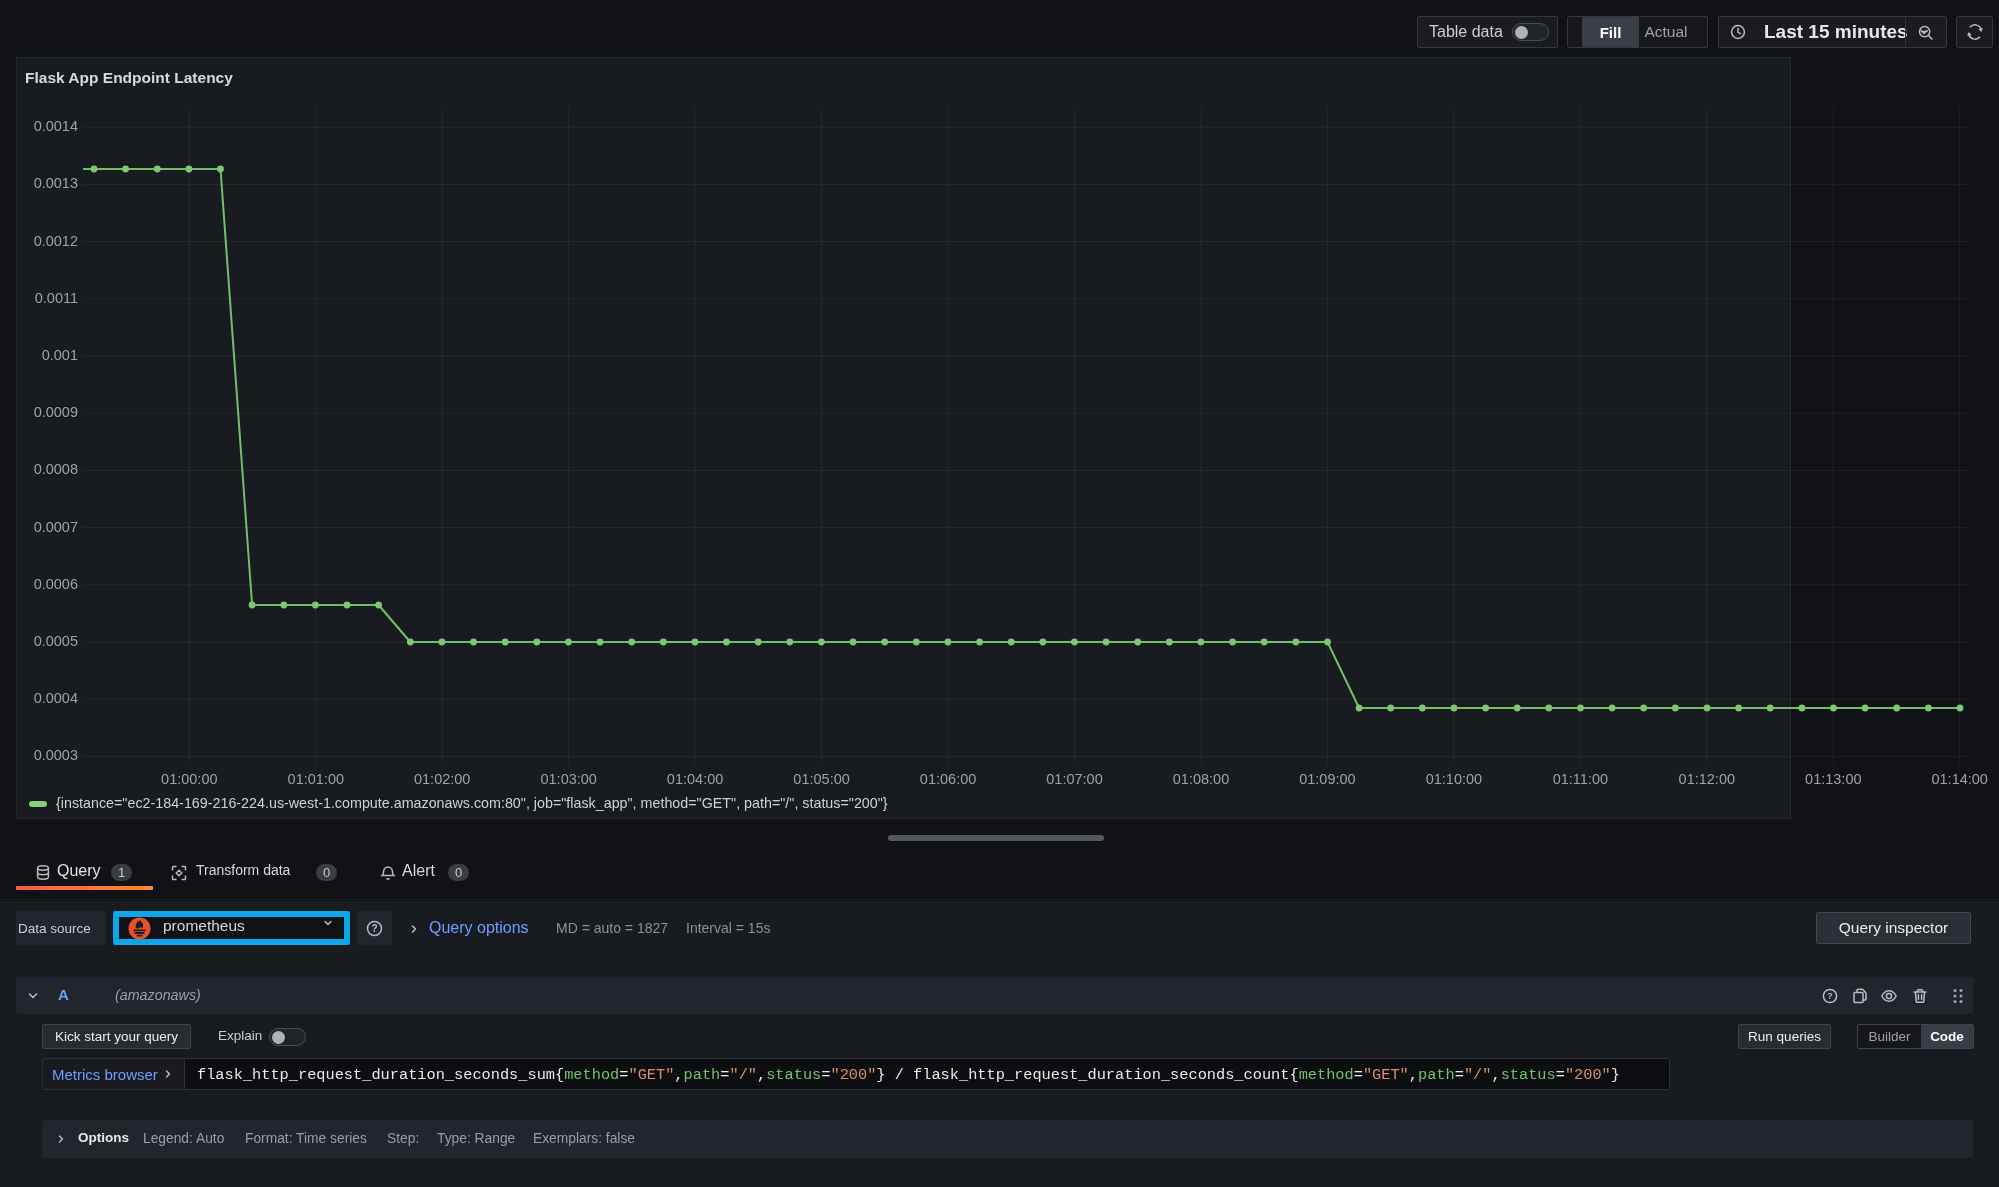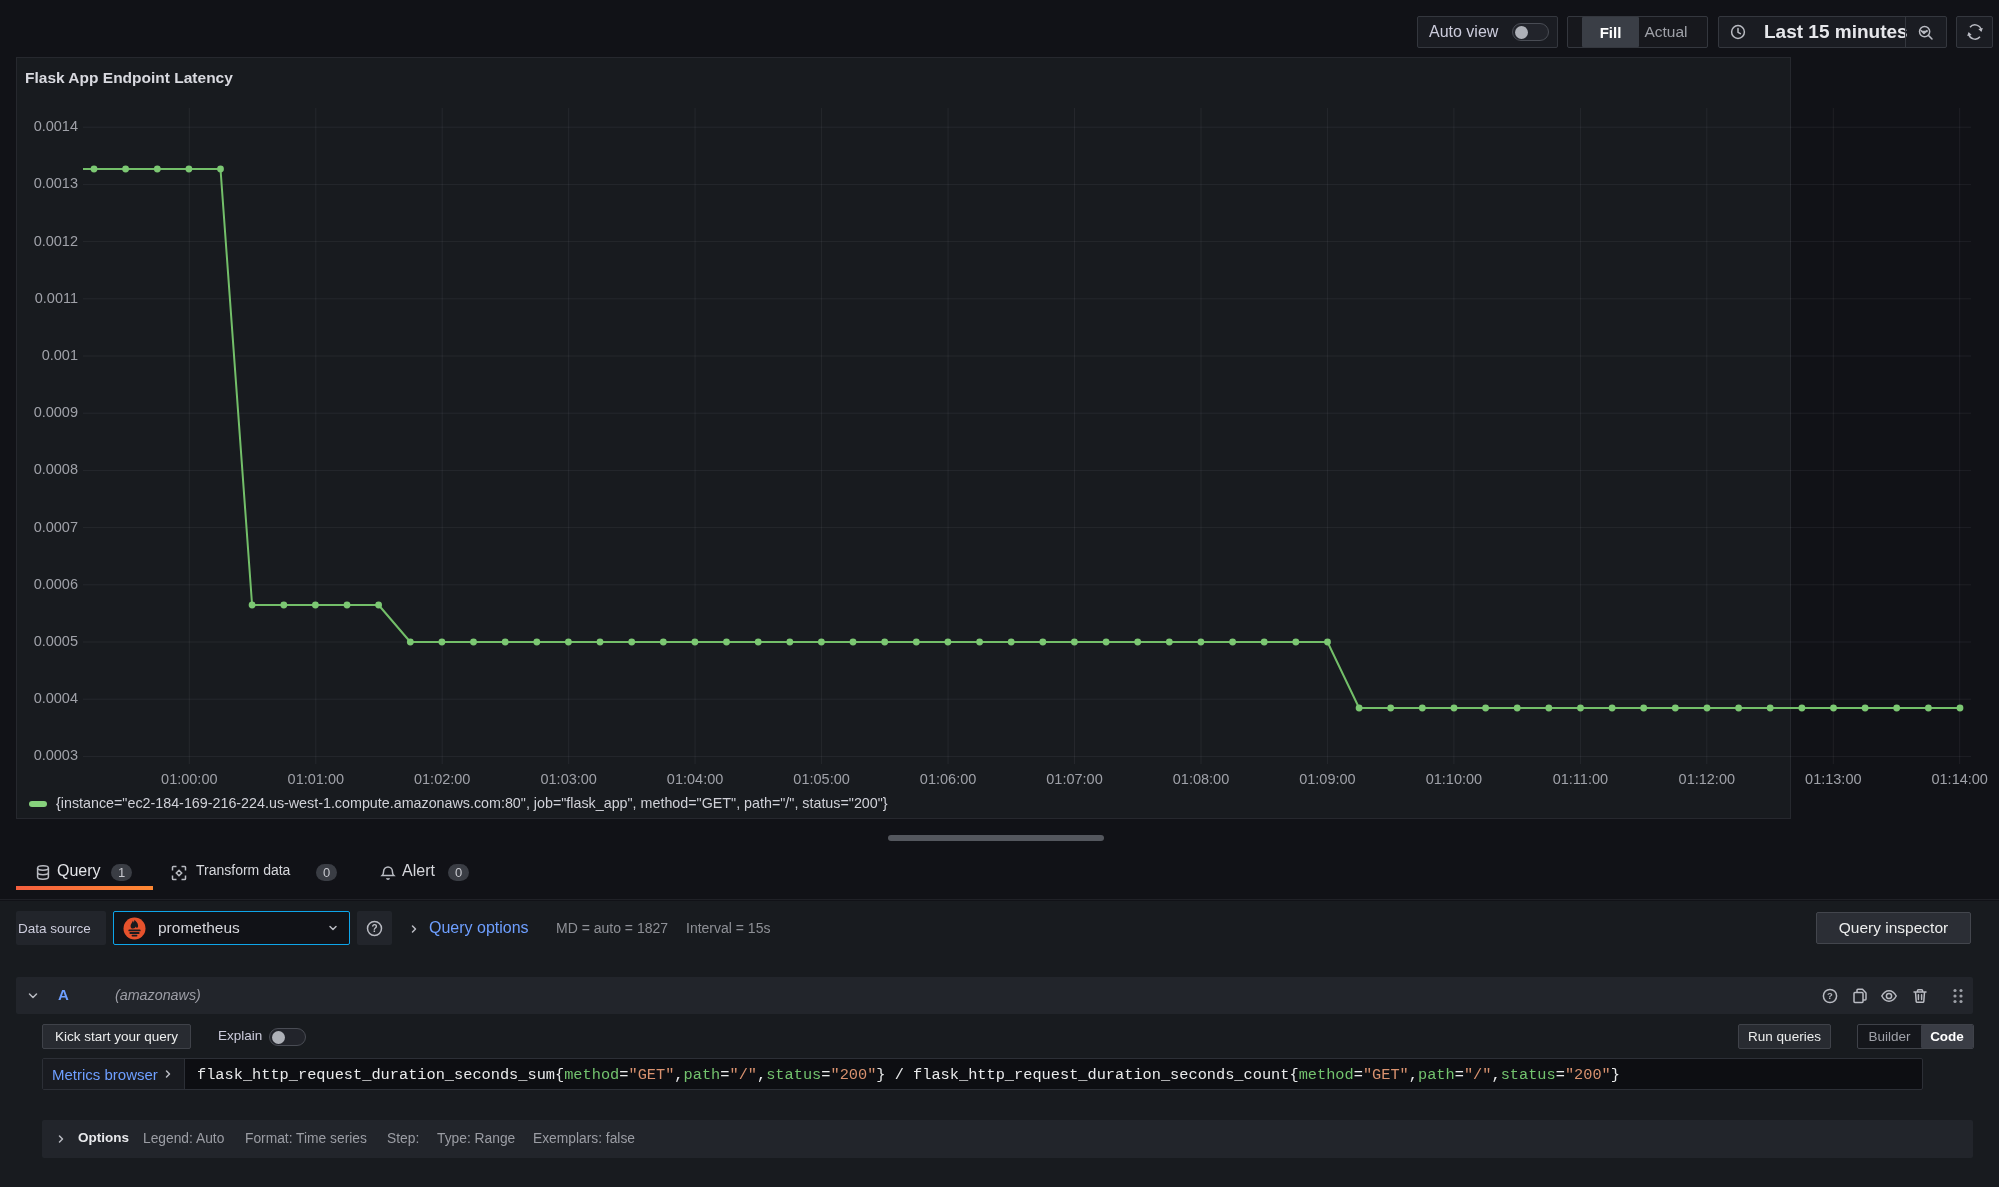--- a/index.html
+++ b/index.html
@@ -6,21 +6,21 @@
   html,body { width:1999px; height:1187px; background:#111217; font-family:"Liberation Sans",sans-serif; overflow:hidden; position:relative; }
   .abs { position:absolute; }
   .btn { position:absolute; height:32px; border:1px solid #34373e; border-radius:2px; background:#1a1c22; color:#d5d6dc; display:flex; align-items:center; }
   svg { display:block; }
   .ic { stroke:#b9bbc2; fill:none; stroke-width:1.5; }
 </style>
 </head>
 <body>
 
 <div class="btn" style="left:1417px;top:16px;width:141px;">
-  <span style="font-size:16px;color:#ccccdc;margin-left:11px;">Auto view</span>
+  <span style="font-size:16px;color:#ccccdc;margin-left:11px;">Table data</span>
   <span class="abs" style="left:94px;top:6px;width:37px;height:18px;border-radius:9px;background:#22242b;border:1px solid #494c54;"></span>
   <span class="abs" style="left:97px;top:8.5px;width:13px;height:13px;border-radius:50%;background:#aeb1b8;"></span>
 </div>
 
 <div class="btn" style="left:1567px;top:16px;width:141px;background:#17181d;padding:14px;">
   <span style="width:57px;height:30px;background:#3a3e46;display:flex;align-items:center;justify-content:center;font-size:15px;font-weight:700;color:#fff;border-radius:1px;">Fill</span>
   <span style="flex:1;display:flex;align-items:center;justify-content:center;font-size:15.5px;color:#9fa1a8;">Actual</span>
 </div>
 
 <div class="btn" style="left:1718px;top:16px;width:229px;padding:0;">
@@ -203,21 +203,21 @@
   </svg>
   <span class="abs" style="left:402px;top:12px;font-size:16px;font-weight:400;color:#d6d7dc;">Alert</span>
   <span class="abs" style="left:448px;top:14px;width:21px;height:17px;border-radius:9px;background:#3a3d44;color:#c7c8ce;font-size:13px;display:flex;align-items:center;justify-content:center;">0</span>
 </div>
 
 <div class="abs" style="left:0;top:901px;width:1999px;height:286px;background:#181b1f;">
 
   <div class="abs" style="left:16px;top:10px;width:90px;height:34px;background:#22252b;border-radius:2px;display:flex;align-items:center;">
     <span style="margin-left:2px;font-size:13.5px;font-weight:400;color:#ccccdc;">Data source</span>
   </div>
-  <div class="abs" style="left:113px;top:10px;width:237px;height:34px;background:#111217;border:1px solid #0ea5e9;border-radius:2px;display:flex;align-items:center;">
+  <div class="abs" style="left:113px;top:10px;width:237px;height:34px;background:#111217;border:6px solid #0ea5e9;border-radius:2px;display:flex;align-items:flex-start;">
     <svg width="23" height="23" viewBox="0 0 23 23" style="margin-left:9px;">
 <circle cx="11.5" cy="11.5" r="11" fill="#e6522c"></circle>
 <path d="M11.5 2.8 c1.3 1.7 3.6 3.1 3.6 5.9 c0 1.4 -0.6 2.2 -1.2 2.2 c-0.55 0 -0.8 -0.5 -0.9 -1.3 c-0.9 1 -1.3 2 -3.1 2 c-1.4 0 -2.3 -0.8 -2.3 -2.4 c0 -1.1 0.5 -2.3 1.1 -3.2 c0.4 -0.6 1 -1.4 1 -2.2 c0.7 0.4 1 1.2 0.9 2 c0.5 -1 0.9 -2 0.9 -3 Z" fill="#191b1f"></path>
 <rect x="5.4" y="12.4" width="12.2" height="1.9" rx="0.9" fill="#191b1f"></rect>
 <rect x="6.4" y="15.1" width="10.2" height="1.9" rx="0.9" fill="#191b1f"></rect>
 <rect x="8.6" y="17.8" width="5.8" height="1.7" rx="0.8" fill="#191b1f"></rect>
 </svg>
     <span style="margin-left:12px;font-size:15.5px;color:#d5d6dc;">prometheus</span>
     <svg width="12" height="12" viewBox="0 0 12 12" style="position:absolute;right:10px;">
         <path d="M3 4.5 L6 7.5 L9 4.5" class="ic" stroke="#9da0a7" stroke-linecap="round" stroke-linejoin="round"></path>
@@ -275,21 +275,21 @@
   <div class="abs" style="left:42px;top:123px;width:149px;height:25px;background:#282b31;border:1px solid #3f4249;border-radius:2px;display:flex;align-items:center;justify-content:center;font-size:13.5px;font-weight:400;color:#eceded;">Kick start your query</div>
   <span class="abs" style="left:218px;top:127px;font-size:13.5px;color:#ccccdc;">Explain</span>
   <span class="abs" style="left:269px;top:127px;width:37px;height:18px;border-radius:9px;background:#22242b;border:1px solid #494c54;"></span>
   <span class="abs" style="left:272px;top:129.5px;width:13px;height:13px;border-radius:50%;background:#aeb1b8;"></span>
   <div class="abs" style="left:1738px;top:123px;width:93px;height:25px;background:#282b31;border:1px solid #3f4249;border-radius:2px;display:flex;align-items:center;justify-content:center;font-size:13.5px;font-weight:400;color:#eceded;">Run queries</div>
   <div class="abs" style="left:1857px;top:123px;width:117px;height:25px;background:#15171c;border:1px solid #3f4249;border-radius:2px;display:flex;">
     <span style="width:63px;display:flex;align-items:center;justify-content:center;font-size:13.5px;color:#9fa1a8;">Builder</span>
     <span style="flex:1;background:#3a3d45;display:flex;align-items:center;justify-content:center;font-size:13.5px;font-weight:700;color:#fff;border-radius:1px;">Code</span>
   </div>
 
-  <div class="abs" style="left:42px;top:157px;width:1881px;height:32px;border:1px solid #2c2f36;border-radius:2px;background:#0d0e12;">
+  <div class="abs" style="left:42px;top:157px;width:1628px;height:32px;border:1px solid #2c2f36;border-radius:2px;background:#0d0e12;">
     <div class="abs" style="left:0;top:0;width:142px;height:30px;background:#191b20;border-right:1px solid #2c2f36;display:flex;align-items:center;">
       <span style="margin-left:9px;font-size:15px;font-weight:400;color:#6e9fff;">Metrics browser</span>
       <svg width="10" height="10" viewBox="0 0 10 10" style="margin-left:5px;">
           <path d="M3.5 2 L6.5 5 L3.5 8" class="ic" stroke="#6e9fff" stroke-linecap="round" stroke-linejoin="round"></path>
         </svg>
     </div>
     <div class="abs" style="left:154px;top:7px;font-family:'Liberation Mono',monospace;font-size:15.3px;color:#e9eaeb;white-space:pre;">flask_http_request_duration_seconds_sum{<span style="color:#73c36e;">method</span>=<span style="color:#d9926f;">"GET"</span>,<span style="color:#73c36e;">path</span>=<span style="color:#d9926f;">"/"</span>,<span style="color:#73c36e;">status</span>=<span style="color:#d9926f;">"200"</span>} / flask_http_request_duration_seconds_count{<span style="color:#73c36e;">method</span>=<span style="color:#d9926f;">"GET"</span>,<span style="color:#73c36e;">path</span>=<span style="color:#d9926f;">"/"</span>,<span style="color:#73c36e;">status</span>=<span style="color:#d9926f;">"200"</span>}</div>
   </div>
 
 

